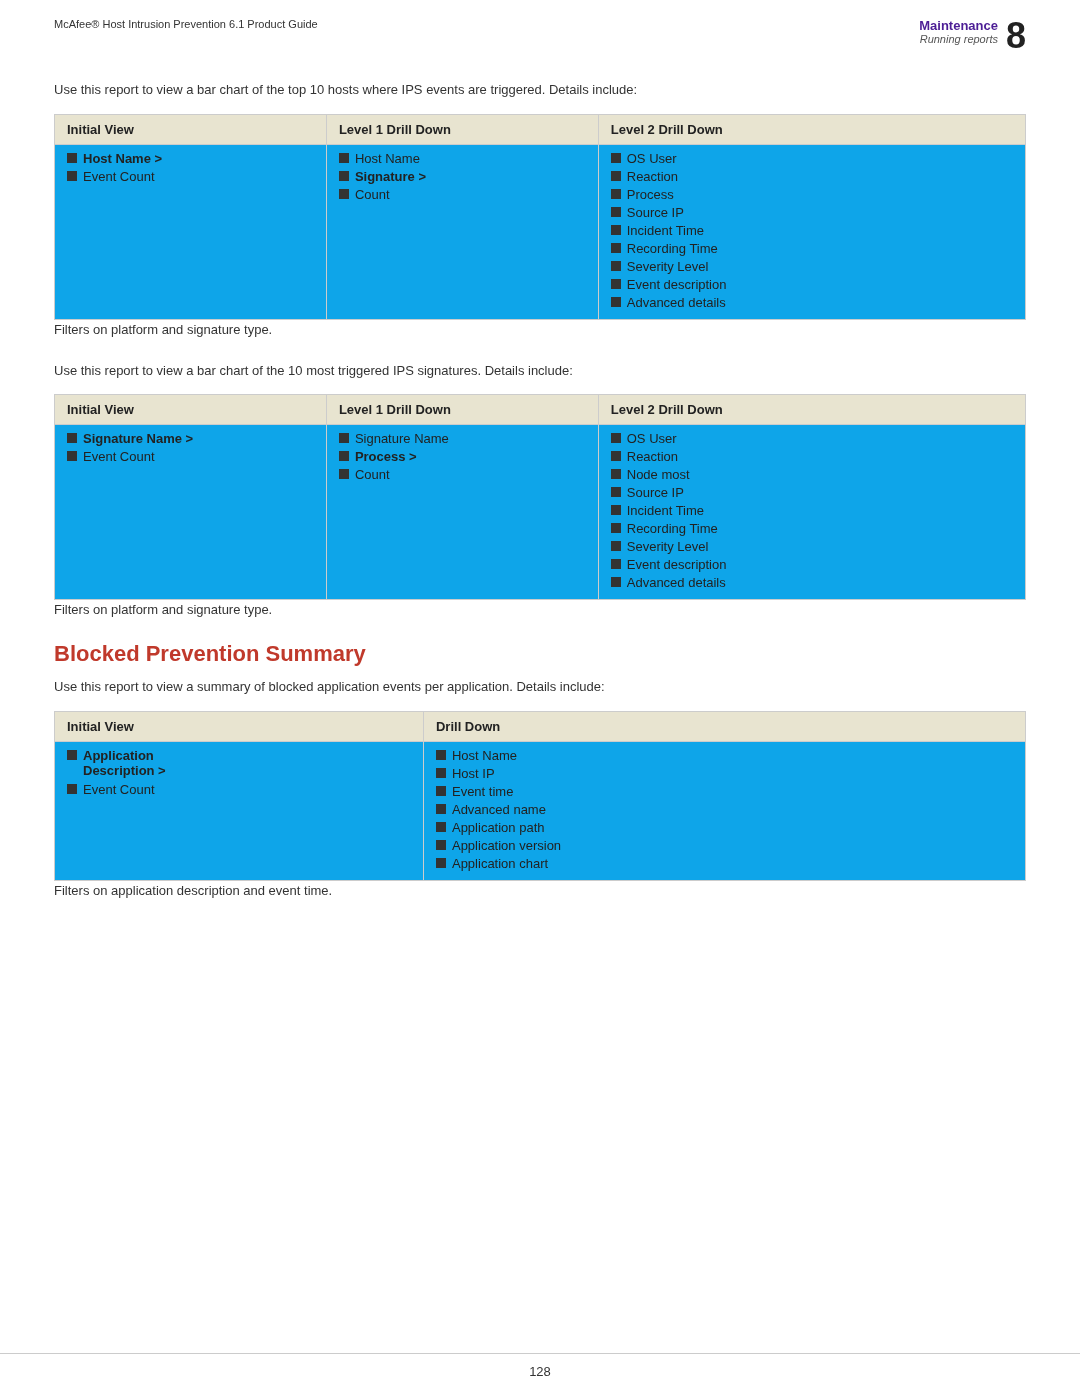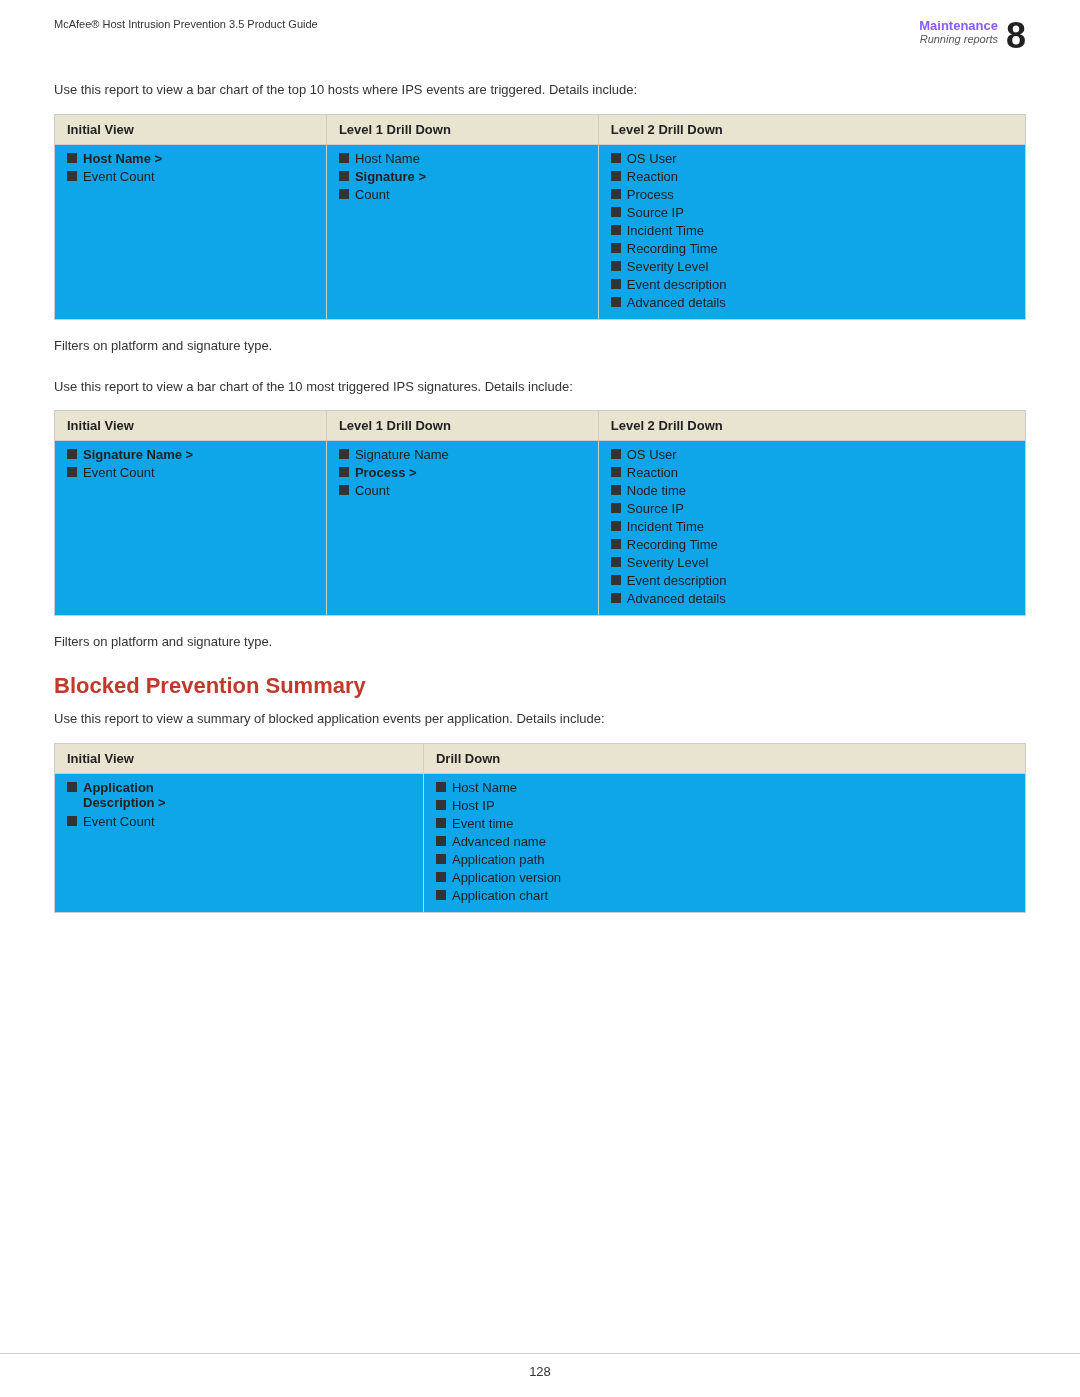--- a/index.html
+++ b/index.html
@@ -31,21 +31,21 @@
     .header-left {
       font-size: 11px;
       color: #333;
     }
     .header-right {
       text-align: right;
     }
     .header-right-top {
       font-size: 13px;
       font-weight: bold;
-      color: #8b5cf6;
+      color: #4c1d95;
     }
     .header-right-bottom {
       font-size: 11px;
       color: #555;
       font-style: italic;
     }
     .header-chapter {
       display: flex;
       align-items: flex-start;
       gap: 8px;
@@ -80,21 +80,21 @@
       color: #333;
       margin-bottom: 14px;
       line-height: 1.5;
     }
 
     
     .drill-table {
       width: 100%;
       border-collapse: collapse;
       border: 1px solid #ccc;
-      margin-bottom: 18px;
+      margin-bottom: 2px;
       background: #f9f6e8;
     }
     .drill-table th {
       background: #e8e4d0;
       border: 1px solid #ccc;
       padding: 7px 12px;
       text-align: left;
       font-size: 13px;
       font-weight: bold;
       color: #222;
@@ -158,21 +158,21 @@
     .col-initial-2col { width: 38%; }
     .col-drill-2col { width: 62%; }
   </style>
 </head>
 <body>
 
 <div class="page-container">
 
   <div class="page-header">
     <div class="header-left">
-      <span>McAfee® Host Intrusion Prevention 3.5 Product Guide</span>
+      <span>McAfee® Host Intrusion Prevention 6.1 Product Guide</span>
     </div>
     <div class="header-right">
       <div class="header-chapter">
         <div class="chapter-text">
           <span class="header-right-top">Maintenance</span>
           <span class="header-right-bottom">Running reports</span>
         </div>
         <div class="chapter-number">8</div>
       </div>
     </div>
@@ -314,21 +314,21 @@
                 <li>
                     <span class="bullet"></span>
                     <span>OS User</span>
                   </li>
                 <li>
                     <span class="bullet"></span>
                     <span>Reaction</span>
                   </li>
                 <li>
                     <span class="bullet"></span>
-                    <span>Node time</span>
+                    <span>Node most</span>
                   </li>
                 <li>
                     <span class="bullet"></span>
                     <span>Source IP</span>
                   </li>
                 <li>
                     <span class="bullet"></span>
                     <span>Incident Time</span>
                   </li>
                 <li>
@@ -410,20 +410,21 @@
                 <li>
                     <span class="bullet"></span>
                     <span>Application chart</span>
                   </li>
               </ul>
             </td>
           </tr>
         </tbody>
       </table>
 
+      <p class="filter-note">Filters on application description and event time.</p>
     </div>
 
   </div>
 
   <div class="page-footer">
     <span>128</span>
   </div>
 
 </div>
 

